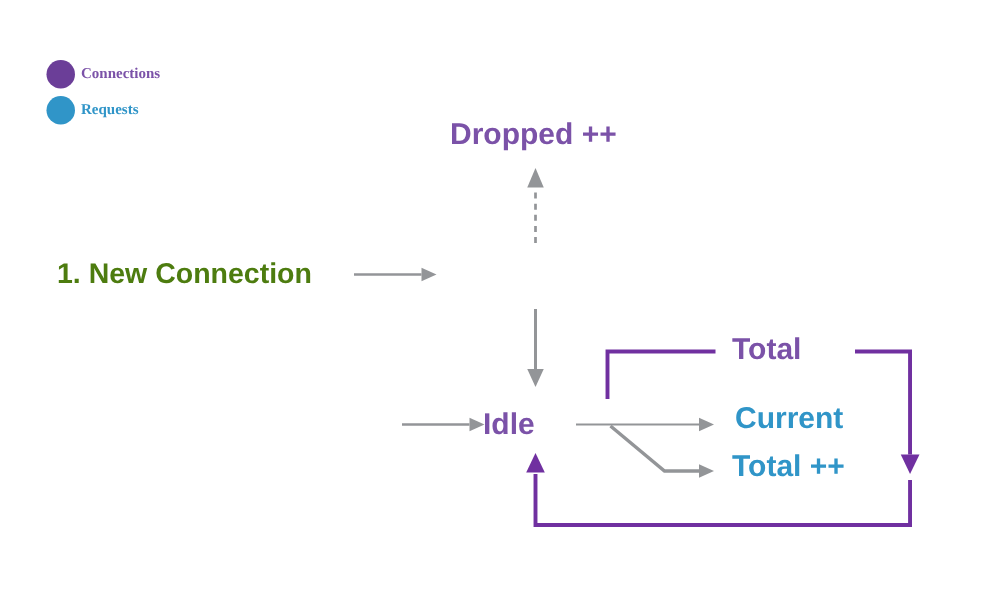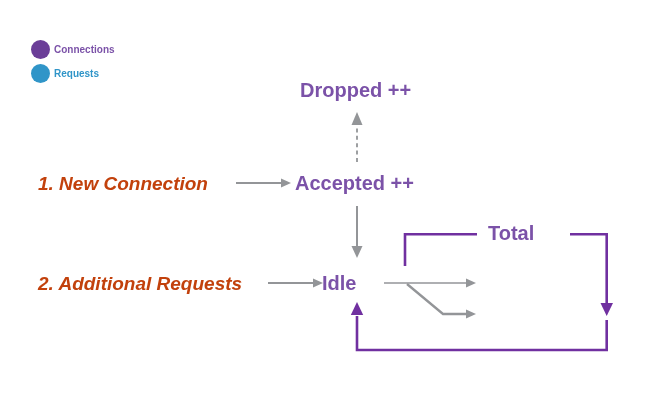--- a/index.html
+++ b/index.html
@@ -3,25 +3,25 @@
 <meta charset="utf-8">
 <style>
   html,body{margin:0;padding:0;background:#f4f4f4;}
   .canvas{
     position:relative;width:660px;height:400px;background:#ffffff;
     font-family:"Liberation Sans", sans-serif;overflow:hidden;
   }
   .label{position:absolute;white-space:nowrap;transform:translateY(-50%);line-height:1;}
   .purple-text{color:#7b52a8;}
   .blue-text{color:#3095c8;}
-  .gray-text{color:#c2410c;font-weight:bold;font-style:italic;}
+  .gray-text{color:#4d7c0f;font-weight:bold;}
   .node{font-size:20px;font-weight:700;}
   .step{font-size:19px;}
   .legend{position:absolute;left:31px;top:37px;}
-  .legend-row{display:flex;align-items:center;height:24px;}
+  .legend-row{display:flex;align-items:center;height:24px;font-family:Liberation Serif, serif;}
   .dot{width:19px;height:19px;border-radius:50%;margin-right:4px;flex:0 0 auto;}
   .dot-purple{background:#6b3e98;}
   .dot-blue{background:#3095c8;}
   .legend-label{font-size:10px;font-weight:bold;}
   svg{position:absolute;left:0;top:0;pointer-events:none;}
   .garrow{stroke:#939598;fill:none;}
   .ghead{fill:#939598;stroke:none;}
   .parrow{stroke:#7030a0;fill:none;stroke-width:2.6;}
   .phead{fill:#7030a0;stroke:none;}
 </style>
@@ -36,24 +36,24 @@
       <span class="legend-label purple-text">Connections</span>
     </div>
     <div class="legend-row">
       <span class="dot dot-blue"></span>
       <span class="legend-label blue-text">Requests</span>
     </div>
   </div>
 
   <div class="label node purple-text" style="left:300px;top:90px;">Dropped ++</div>
   <div class="label step gray-text" style="left:38px;top:183px;">1. New Connection</div>
-  <div class="label node purple-text" style="left:295px;top:183px;">Accepted ++</div>
-  <div class="label step gray-text" style="left:38px;top:283px;">2. Additional Requests</div>
   <div class="label node purple-text" style="left:322px;top:283px;">Idle</div>
   <div class="label node purple-text" style="left:488px;top:233px;">Total</div>
+  <div class="label node blue-text" style="left:490px;top:279px;">Current</div>
+  <div class="label node blue-text" style="left:488px;top:311px;">Total ++</div>
 
   <svg width="660" height="400" viewBox="0 0 660 400">
 
     <g>
       <line class="garrow" stroke-width="1.8" x1="236" y1="183" x2="281" y2="183"></line>
       <polygon class="ghead" points="281,178.5 291,183 281,187.5"></polygon>
     </g>
 
     <g>
       <line class="garrow" stroke-width="1.8" stroke-dasharray="4 3.4" x1="357" y1="162" x2="357" y2="127"></line>

